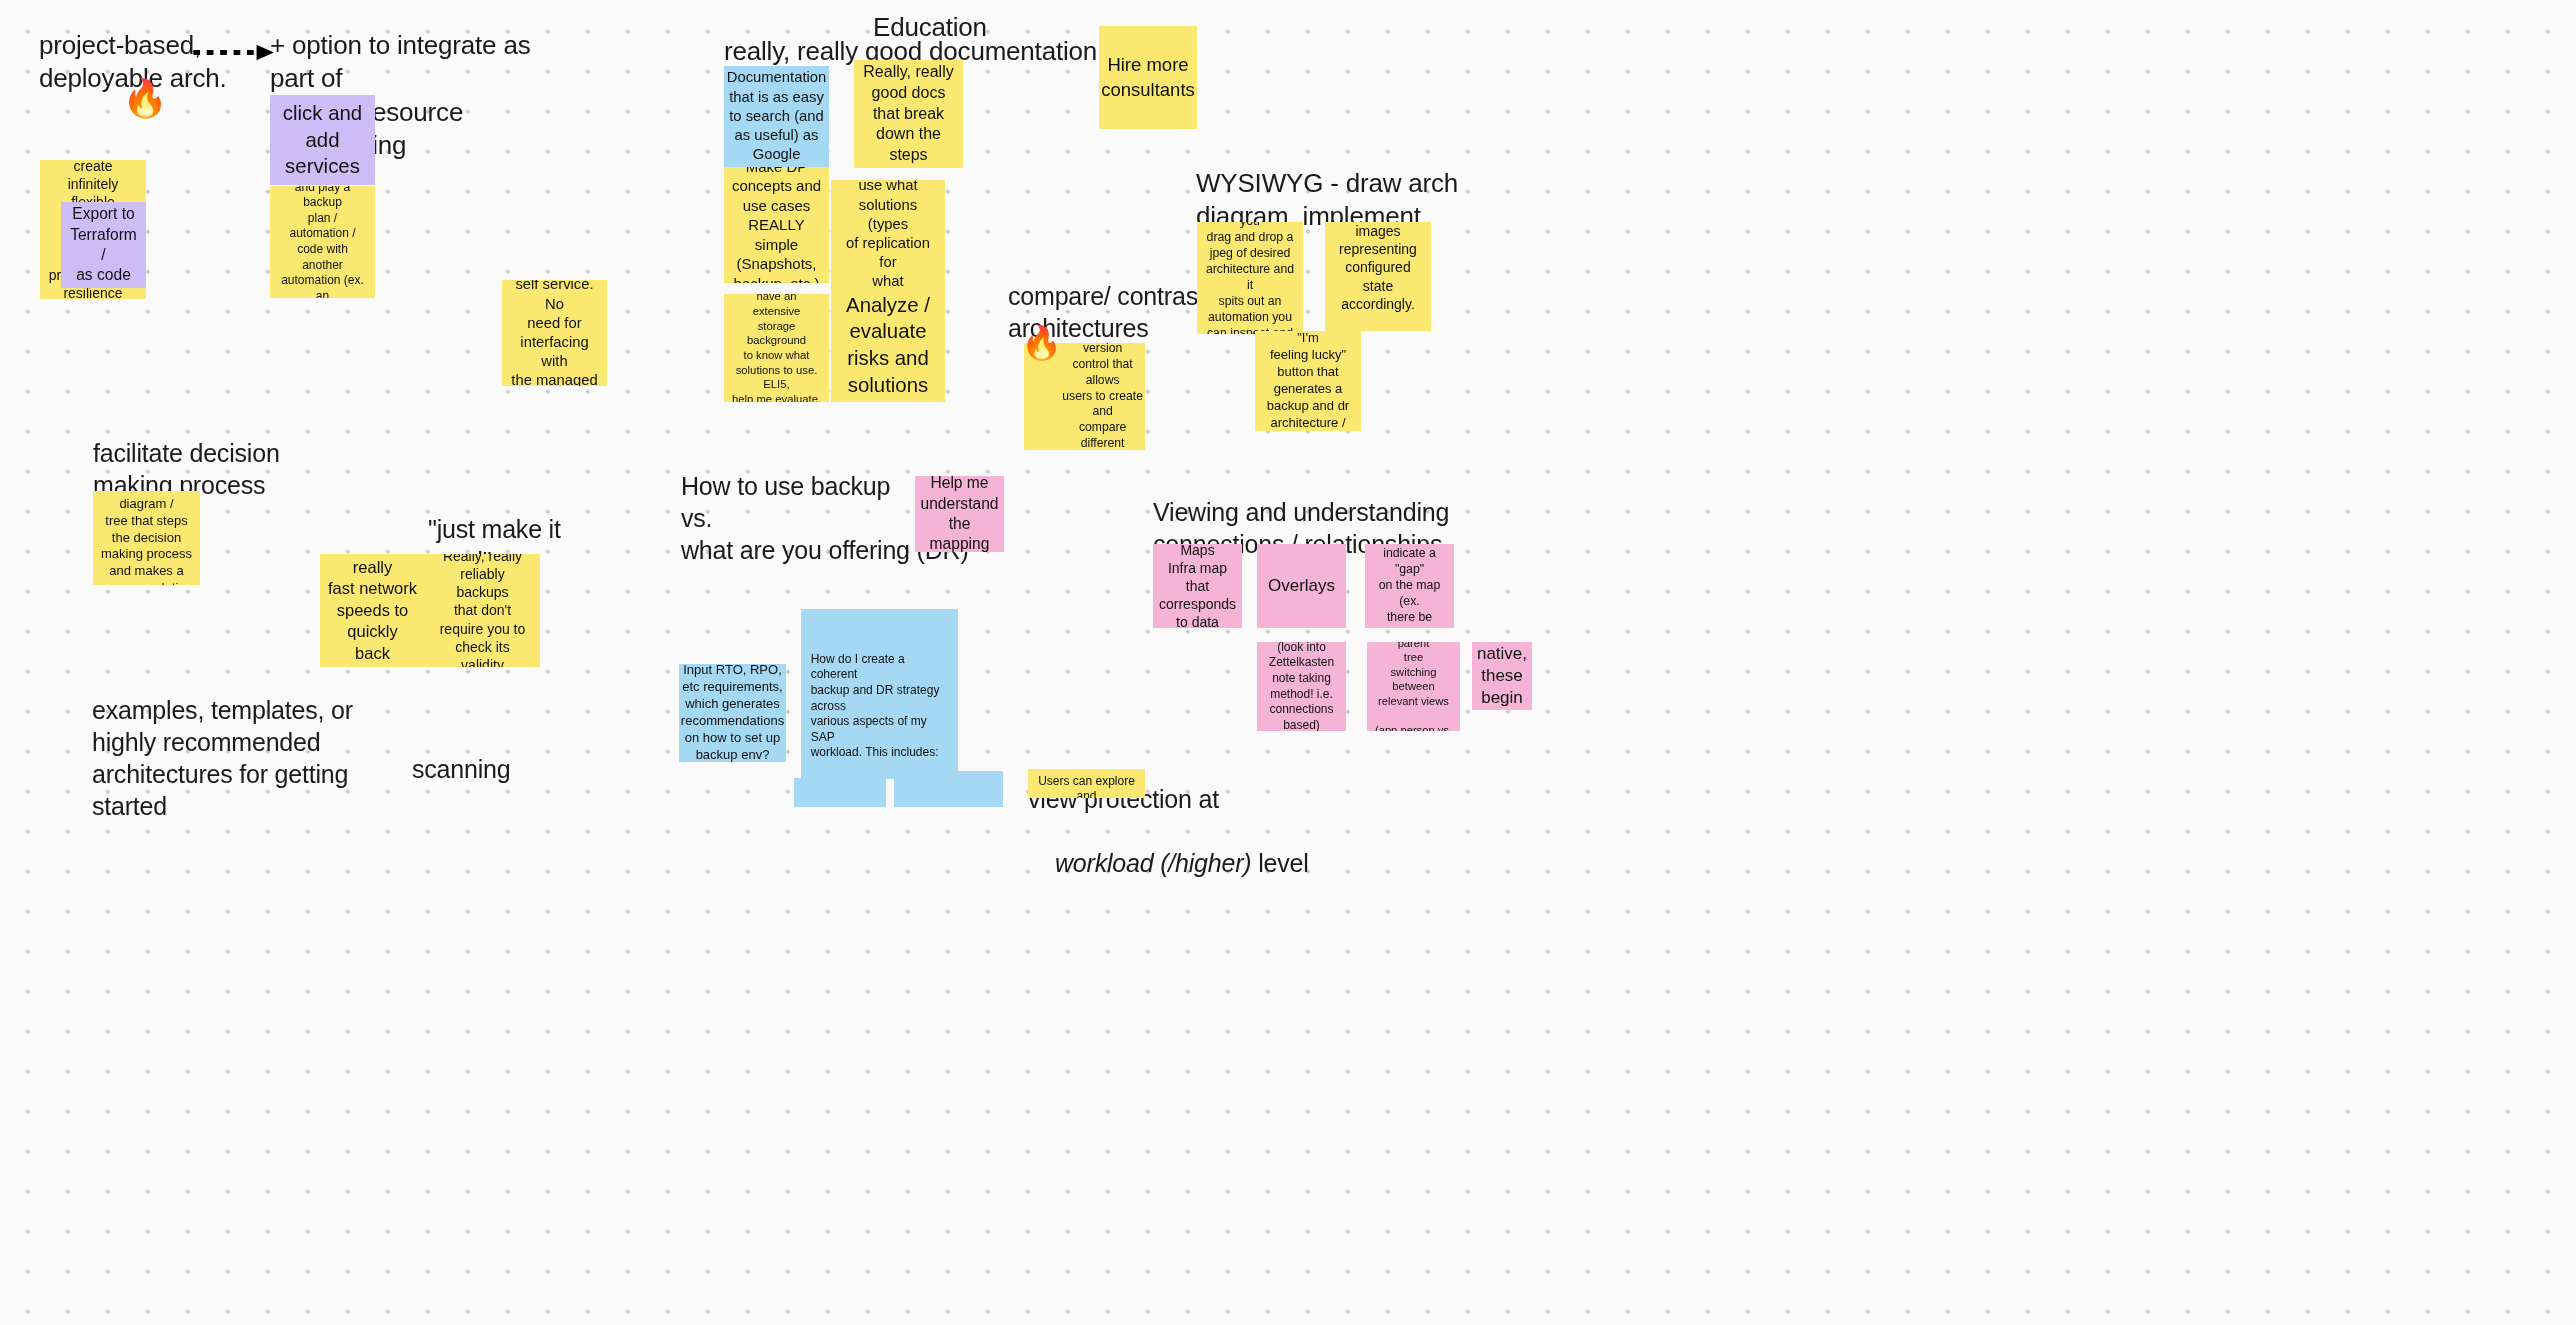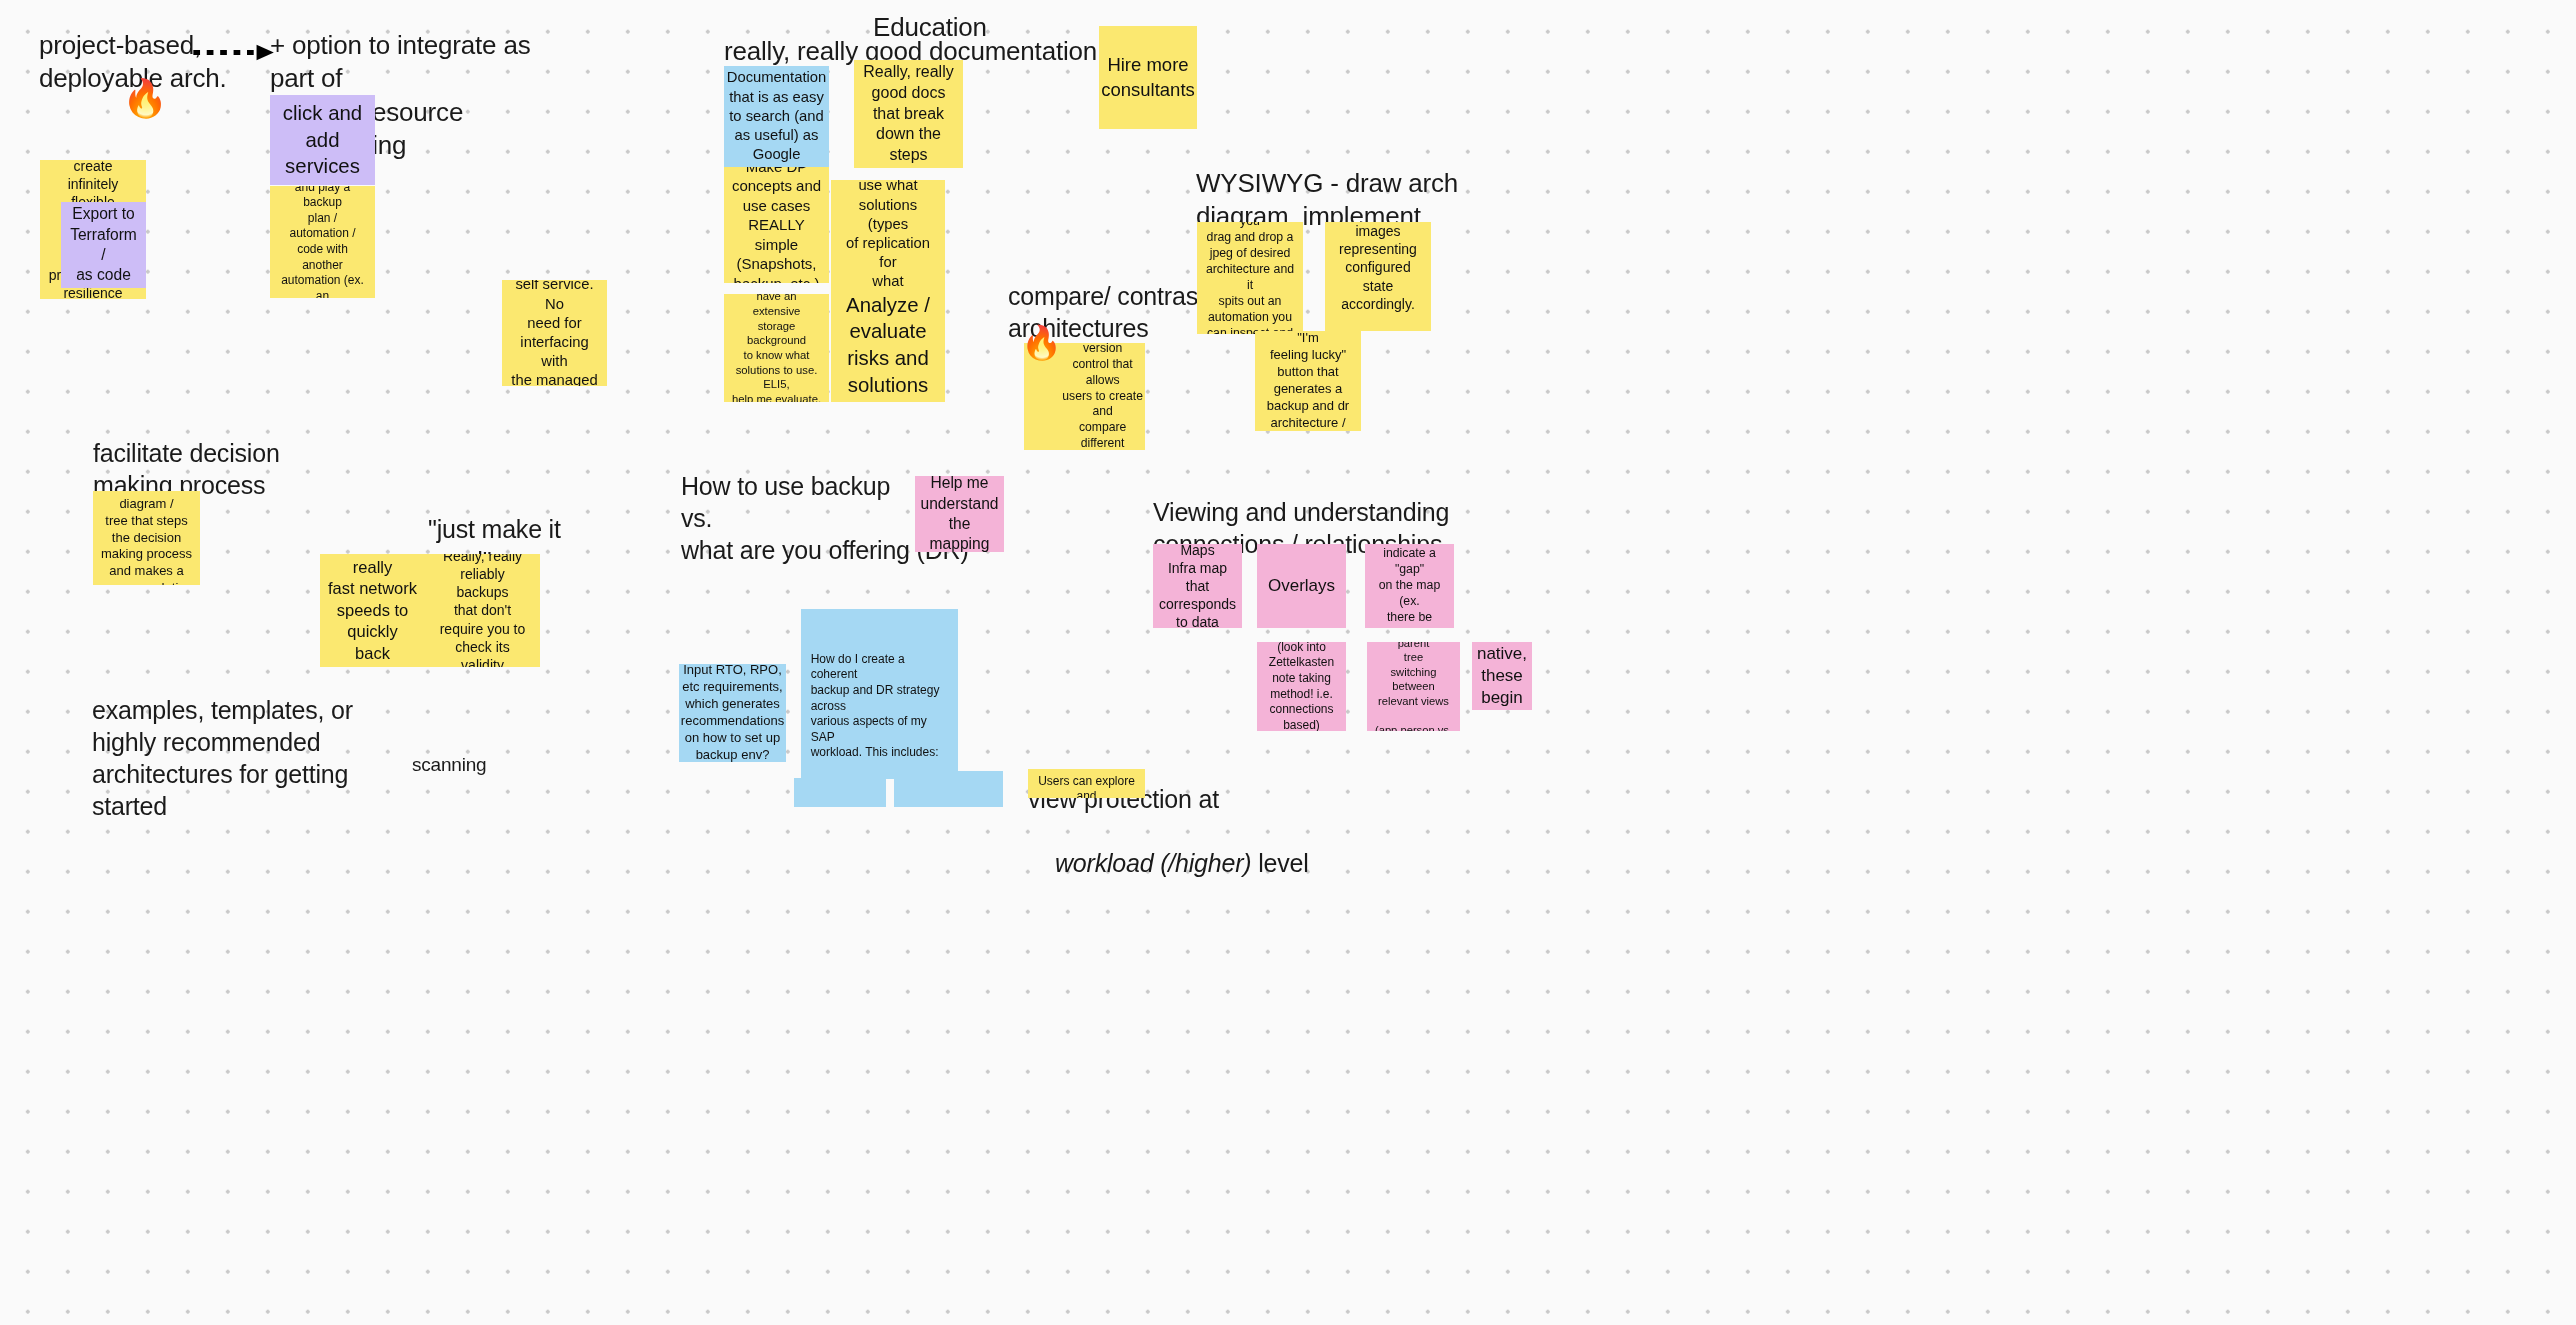--- a/index.html
+++ b/index.html
@@ -99,21 +99,21 @@
 what are you offering (DR)</div>
 
   <div class="heading" style="left:1153px; top:496px; width:457px; font-size:25px;">Viewing and understanding
 connections / relationships</div>
 
   <div class="heading" style="left:52px; top:694px; width:292px; font-size:25px;margin-left:40px;">examples, templates, or
 highly recommended
 architectures for getting
 started</div>
 
-  <div class="heading" style="left:412px; top:753px; width:194px; font-size:19px;">scanning</div>
+  <div class="heading" style="left:412px; top:753px; width:194px; font-size:25px;">scanning</div>
 
   <div class="heading" style="left:1028px; top:719px; width:408px; font-size:25px;">
     <span class="blk">view protection at</span>
     <span class="ital">workload (/higher)</span><span> level</span>
   </div>
 
   <div class="note yellow" style="left:40px; top:160px; width:106px; height:139px; font-size:14px;">Users can create
 infinitely flexible
 logical groupings
 to apply

